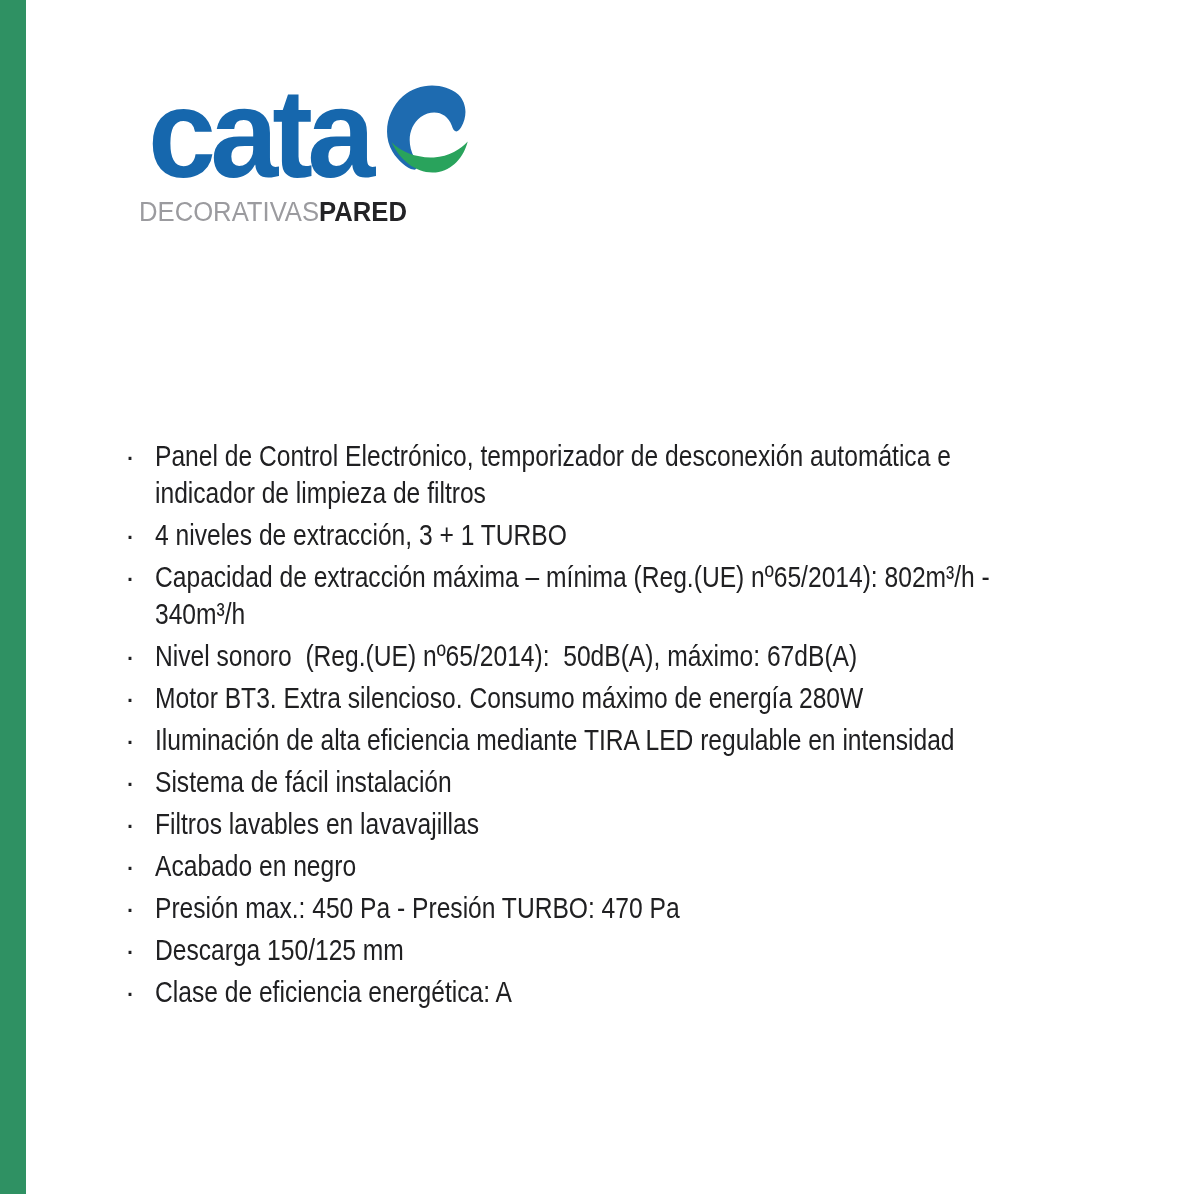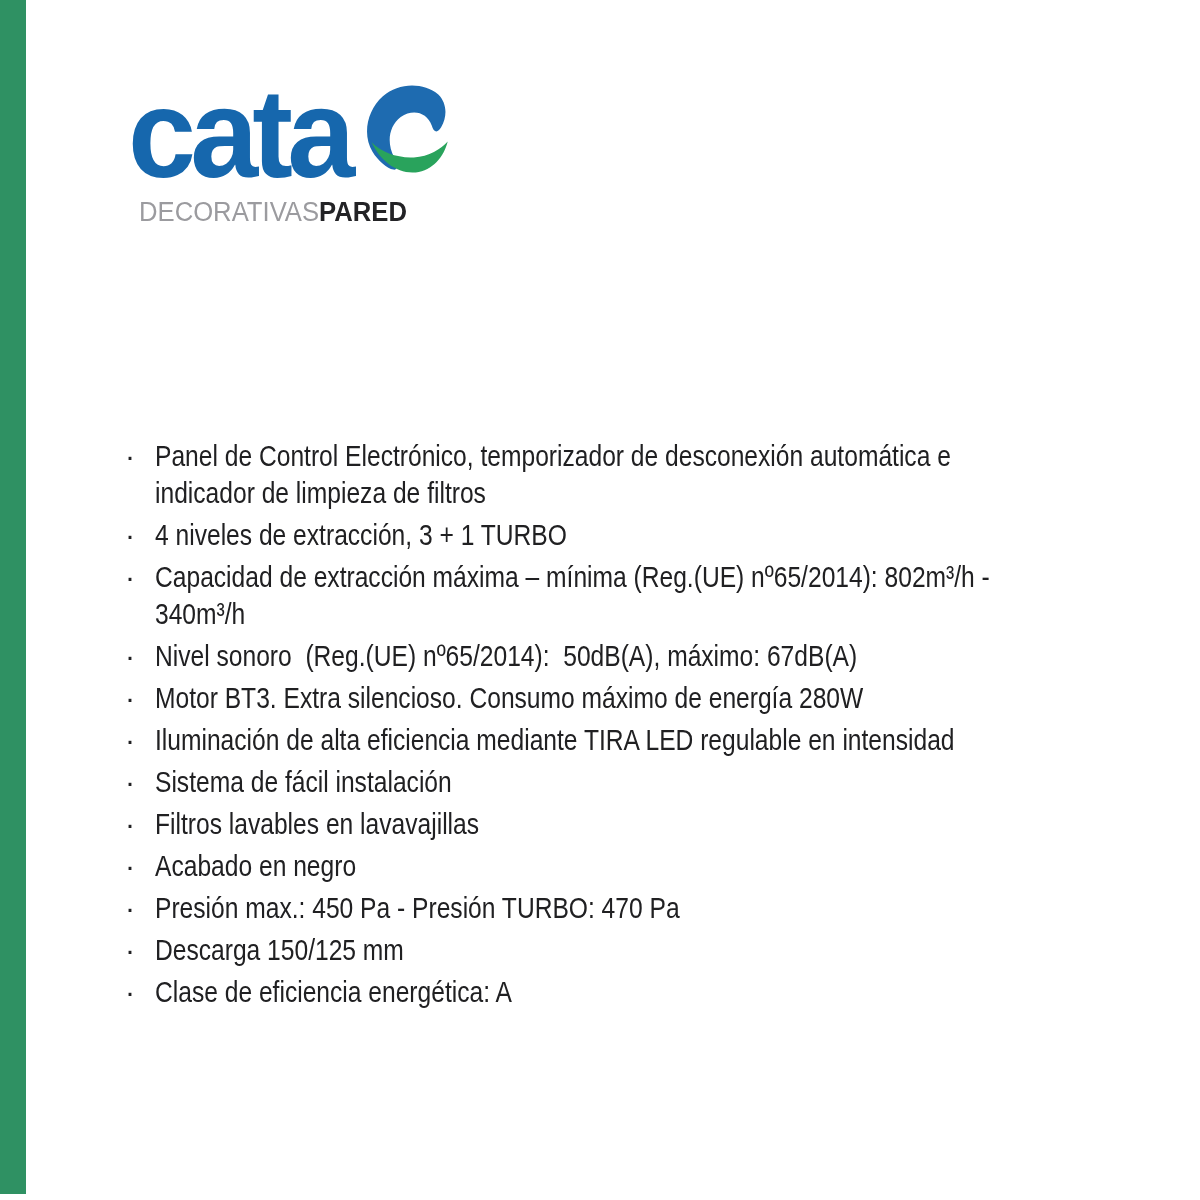--- a/index.html
+++ b/index.html
@@ -19,21 +19,21 @@
     position: absolute;
     left: 0;
     top: 0;
     width: 26px;
     height: 1194px;
     background: #2f9163;
   }
   
   .brand-row {
     position: absolute;
-    left: 128px;
+    left: 148px;
     top: 76px;
     display: flex;
     align-items: flex-start;
     height: 115px;
   }
   .brand-text {
     font-size: 126px;
     font-weight: bold;
     line-height: 115px;
     letter-spacing: -6px;

